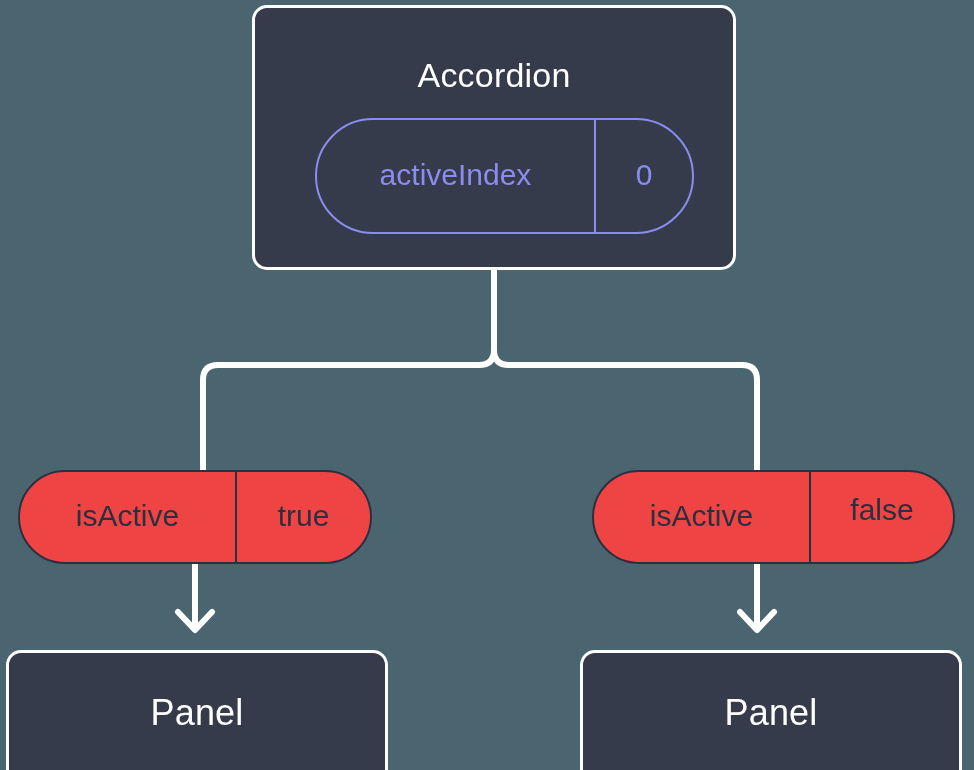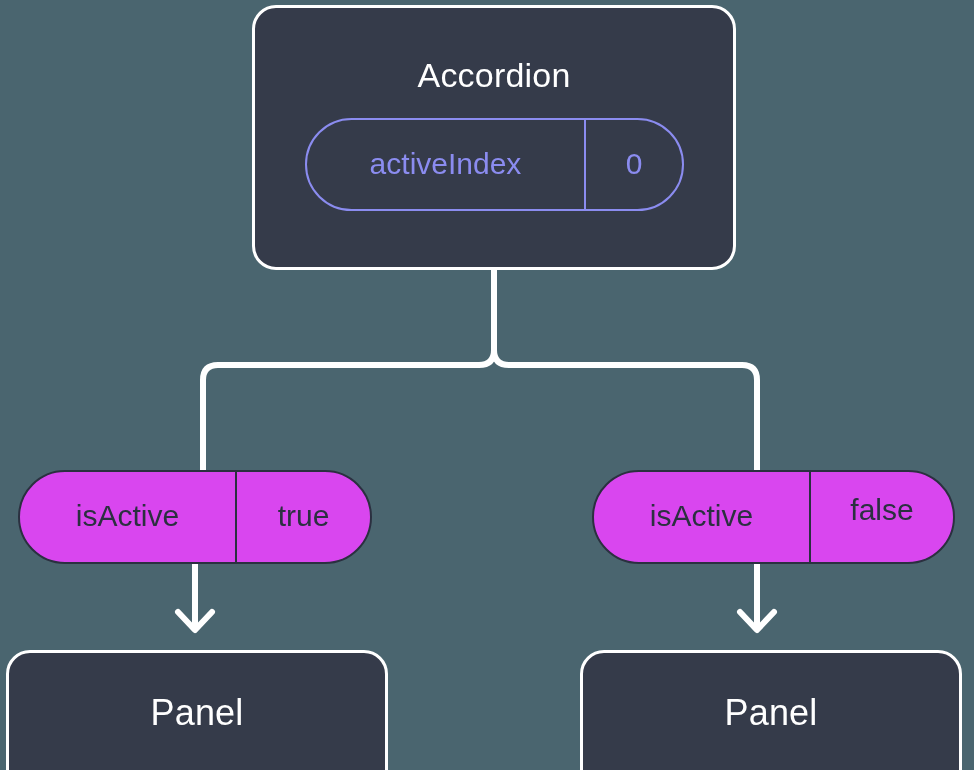--- a/index.html
+++ b/index.html
@@ -32,21 +32,21 @@
     height: 770px;
     pointer-events: none;
   }
 
   
   .node-box {
     position: absolute;
     box-sizing: border-box;
     background: #353b4a;
     border: 3px solid #ffffff;
-    border-radius: 24px;
+    border-radius: 15px;
     display: flex;
     flex-direction: column;
     align-items: center;
   }
 
   #accordion-node {
     left: 252px;
     top: 5px;
     width: 484px;
     height: 265px;
@@ -108,32 +108,32 @@
   .pill-outline .pill-key,
   .pill-outline .pill-val {
     color: #8b8cf0;
     font-size: 30px;
   }
   .pill-outline .pill-val {
     border-left: 2px solid #8b8cf0;
   }
 
   #accordion-state-pill {
-    left: 305px;
+    left: 315px;
     top: 118px;
     width: 379px;
-    height: 93px;
+    height: 116px;
     justify-content: center;
   }
   #accordion-state-pill .pill-key { width: 277px; padding-bottom: 2px; }
   #accordion-state-pill .pill-val { flex: 1; padding-bottom: 2px; }
 
   
   .pill-filled {
-    background: #d946ef;
+    background: #ef4444;
     border: 2px solid #2b3040;
   }
   .pill-filled .pill-key,
   .pill-filled .pill-val {
     color: #2b3040;
     font-size: 30px;
   }
   .pill-filled .pill-val {
     border-left: 2px solid #2b3040;
   }

